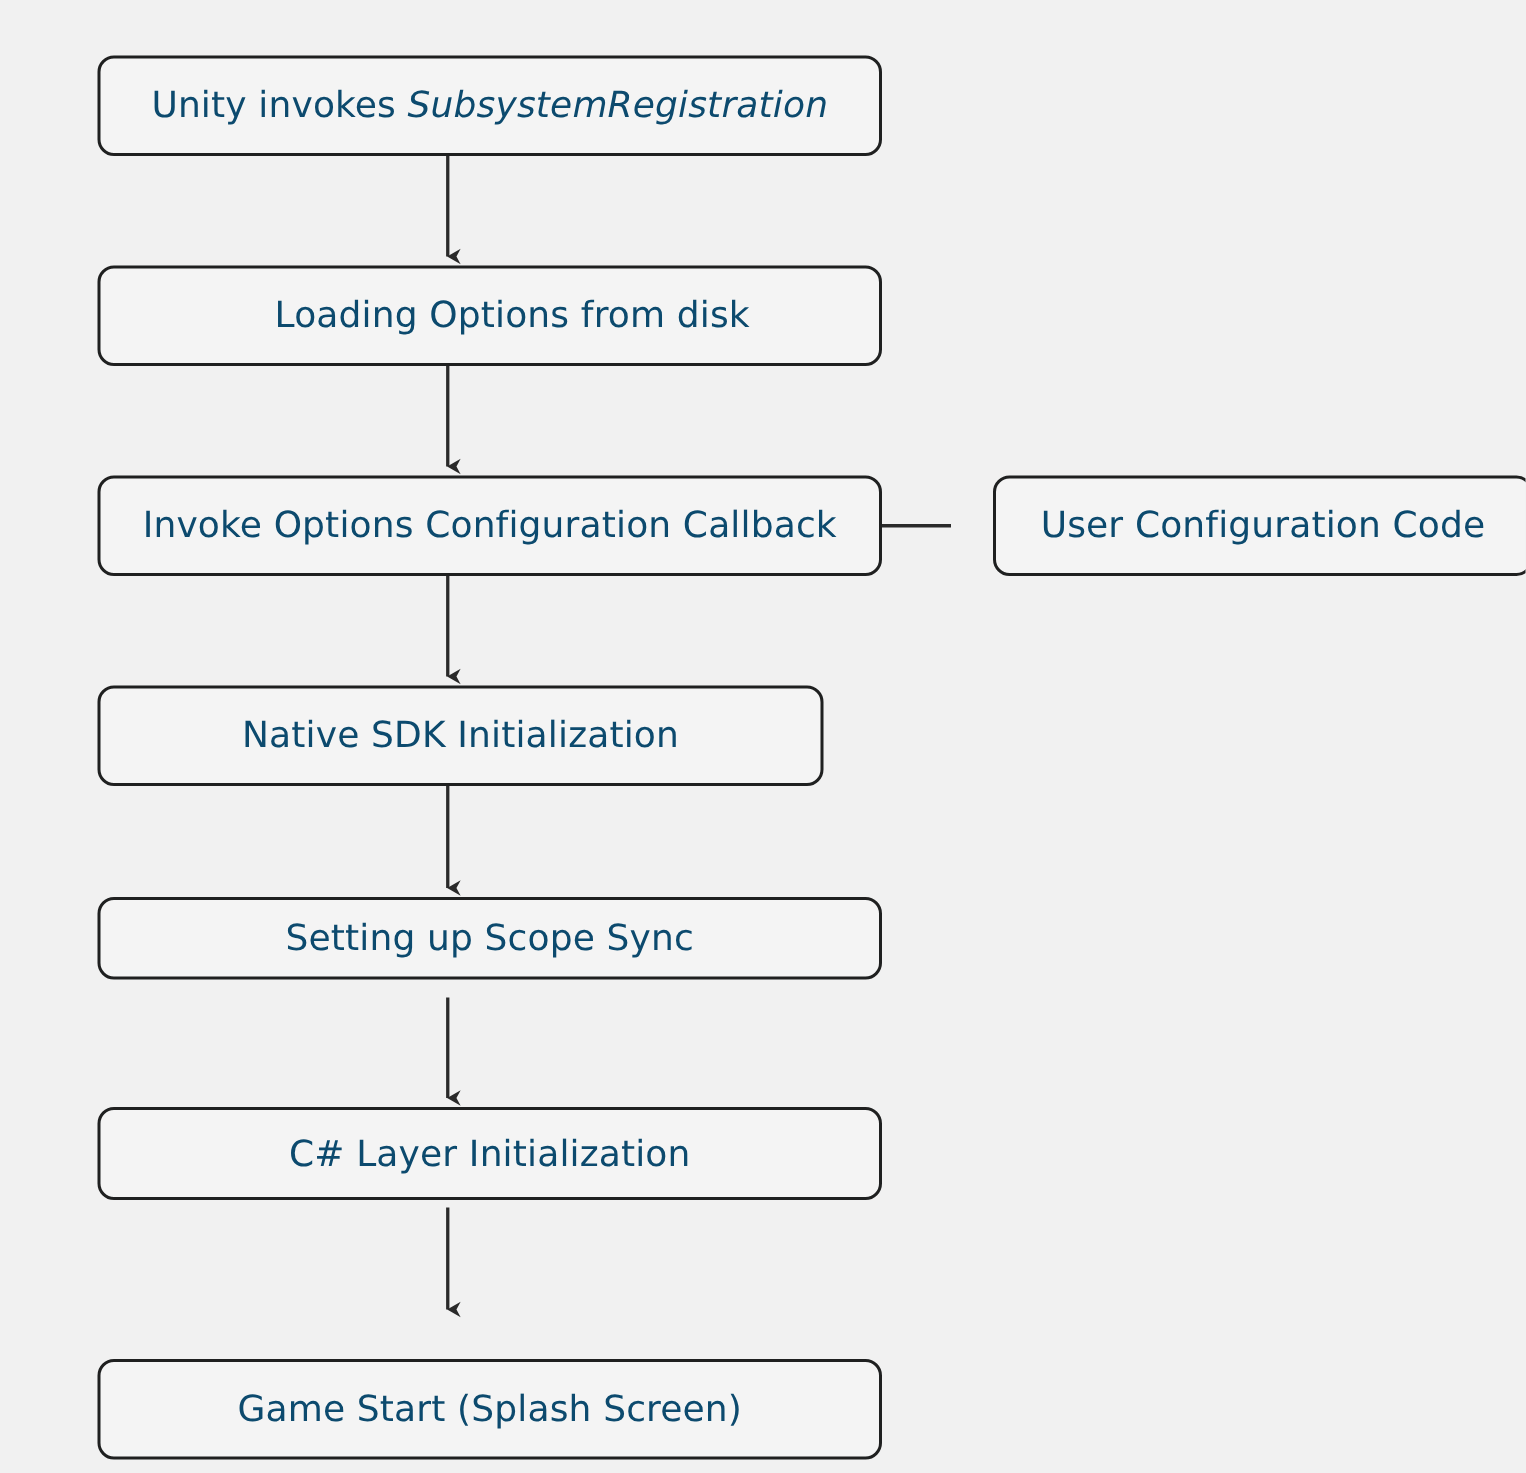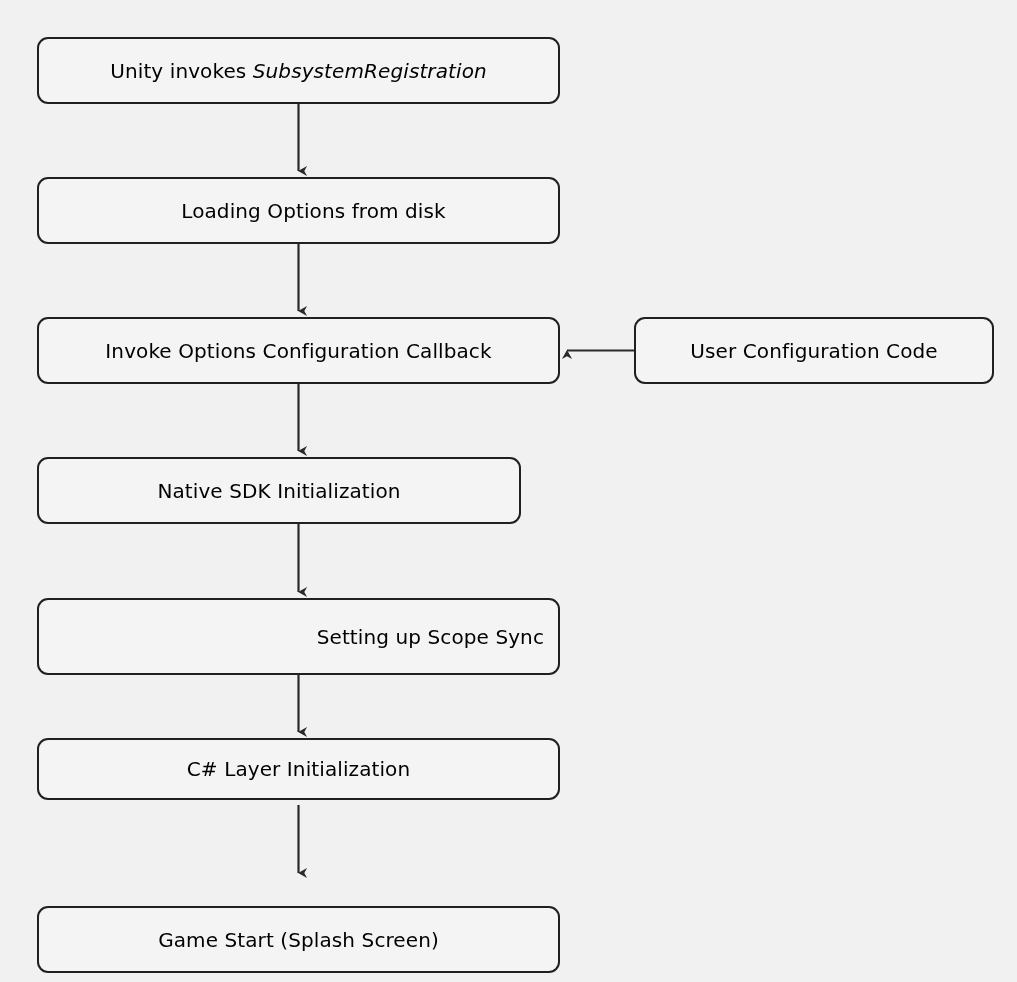--- a/index.html
+++ b/index.html
@@ -30,26 +30,27 @@
   .node {
     position: absolute;
     box-sizing: border-box;
     background: #f4f4f4;
     border: 2.2px solid #1f2020;
     border-radius: 11px;
     display: flex;
     align-items: center;
     justify-content: center;
     text-align: center;
-    color: #000000;
-    font-size: 20px;
+    color: #0c4a6e;
+    font-size: 24px;
     line-height: 1.2;
     letter-spacing: 0.1px;
     white-space: nowrap;
     padding: 0 14px;
+    margin-left: 28px;
   }
   .node-label {
     display: inline-block;
   }
   .node-label .em {
     font-style: italic;
   }
 </style>
 </head>
 <body>
@@ -86,21 +87,21 @@
   </div>
 
   <div class="node" style="left:37px; top:317px; width:523px; height:67px;justify-content:center;">
     <span class="node-label">Invoke Options Configuration Callback</span>
   </div>
 
   <div class="node" style="left:37px; top:457px; width:484px; height:67px;">
     <span class="node-label">Native SDK Initialization</span>
   </div>
 
-  <div class="node" style="left:37px; top:598px; width:523px; height:77px;justify-content:flex-end;">
+  <div class="node" style="left:37px; top:598px; width:523px; height:55px;">
     <span class="node-label">Setting up Scope Sync</span>
   </div>
 
   <div class="node" style="left:37px; top:738px; width:523px; height:62px;">
     <span class="node-label">C# Layer Initialization</span>
   </div>
 
   <div class="node" style="left:37px; top:906px; width:523px; height:67px;">
     <span class="node-label">Game Start (Splash Screen)</span>
   </div>

